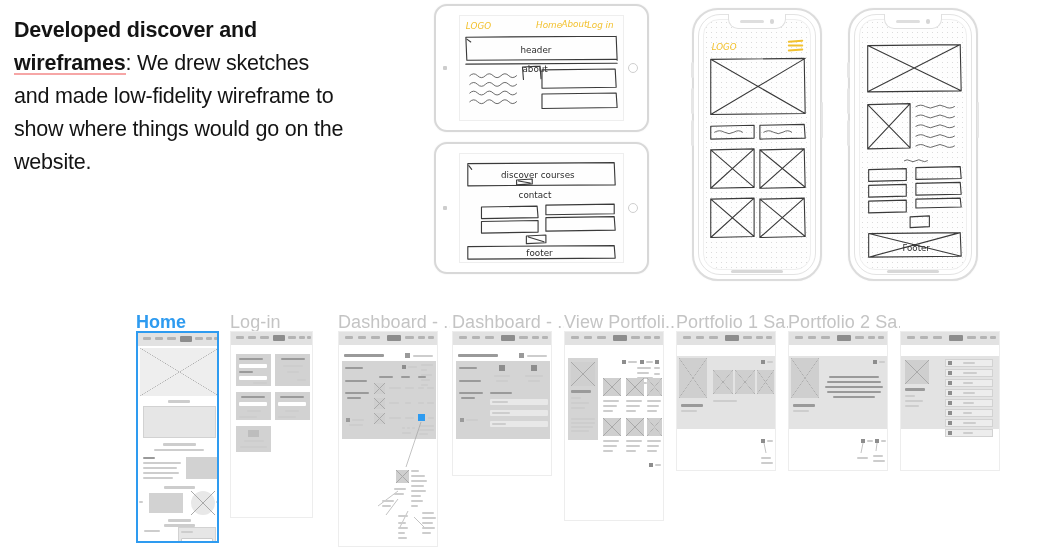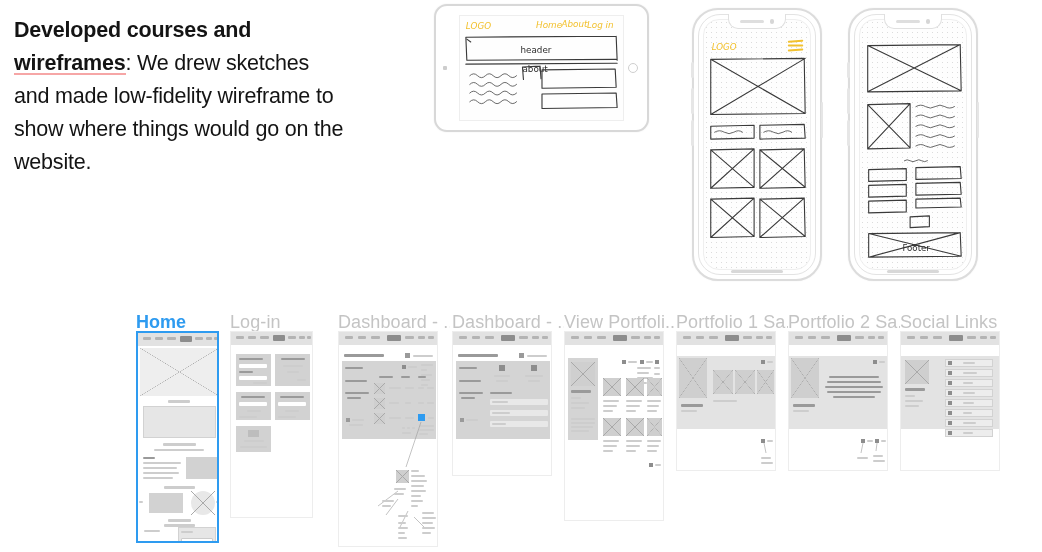--- a/index.html
+++ b/index.html
@@ -133,21 +133,21 @@
   .ln.d { background:#9a9a9a; }
   .blk { position:absolute; background:#d2d2d2; }
   .blkl { position:absolute; background:#e6e6e6; border:1px solid #d2d2d2; }
   .sidebar-g { position:absolute; background:#d4d4d4; }
   .note-blue { position:absolute; background:#2e9bf0; }
 </style>
 </head>
 <body>
 
 <div id="desc-block">
-  <span class="bold">Developed courses and </span><span class="uline">wireframes</span><span>: We drew sketches and made low-fidelity wireframe to show where things would go on the website.</span>
+  <span class="bold">Developed discover and </span><span class="uline">wireframes</span><span>: We drew sketches and made low-fidelity wireframe to show where things would go on the website.</span>
 </div>
 
 <div id="sketch-area">
 
   <div class="tablet" style="left:14px; top:4px; width:215px; height:128px;">
     <div class="camdot"></div>
     <div class="cam"></div>
     <div class="screen">
       <svg width="100%" height="100%" viewBox="0 0 167 108" preserveAspectRatio="none">
         <text class="hand hand-y" x="6" y="14" font-size="11" font-style="italic">LOGO</text>
@@ -163,20 +163,40 @@
         <path class="ink-thin" d="M10,62 q4,-4 8,0 q4,4 8,0 q4,-4 8,0 q4,4 8,0 q4,-4 8,0 q4,4 8,0"></path>
         <path class="ink-thin" d="M10,71 q4,-4 8,0 q4,4 8,0 q4,-4 8,0 q4,4 8,0 q4,-4 8,0 q4,4 8,0"></path>
         <path class="ink-thin" d="M10,80 q4,-4 8,0 q4,4 8,0 q4,-4 8,0 q4,4 8,0 q4,-4 8,0 q4,4 8,0"></path>
         <path class="ink-thin" d="M10,89 q4,-4 8,0 q4,4 8,0 q4,-4 8,0 q4,4 8,0 q4,-4 8,0 q4,4 8,0"></path>
         <path class="ink" d="M84,56 L159,55 L160,74 L84,75 Z"></path>
         <path class="ink" d="M84,81 L160,80 L161,95 L84,96 Z"></path>
       </svg>
     </div>
   </div>
 
+  <div class="tablet" style="left:14px; top:142px; width:215px; height:132px;">
+    <div class="camdot"></div>
+    <div class="cam"></div>
+    <div class="screen">
+      <svg width="100%" height="100%" viewBox="0 0 167 112" preserveAspectRatio="none">
+        <path class="ink" d="M8,10 L158,9 L159,32 L8,33 Z"></path>
+        <path class="ink" d="M9,12 L12,16"></path>
+        <text class="hand" x="42" y="25" font-size="10">discover courses</text>
+        <path class="ink" d="M58,27 L74,26 L74,31 L58,32 Z M60,28 L72,30"></path>
+        <text class="hand" x="60" y="46" font-size="9">contact</text>
+        <path class="ink" d="M22,55 L79,54 L80,66 L22,67 Z"></path>
+        <path class="ink" d="M22,70 L80,69 L80,81 L22,82 Z"></path>
+        <path class="ink" d="M88,53 L158,52 L158,62 L88,63 Z"></path>
+        <path class="ink" d="M88,66 L158,65 L159,79 L88,80 Z"></path>
+        <path class="ink" d="M68,85 L88,84 L88,92 L68,93 Z M70,86 L86,91"></path>
+        <path class="ink" d="M8,96 L158,95 L159,108 L8,109 Z"></path>
+        <text class="hand" x="68" y="106" font-size="10">footer</text>
+      </svg>
+    </div>
+  </div>
 
   <div class="phone" style="left:272px; top:8px; width:130px; height:273px;">
     <div class="btn-l" style="top:52px;height:16px;"></div>
     <div class="btn-l" style="top:78px;height:26px;"></div>
     <div class="btn-l" style="top:110px;height:26px;"></div>
     <div class="btn-r" style="top:92px;height:36px;"></div>
     <div class="inner"></div>
     <div class="notch">
       <span class="spk"></span>
       <span class="cam"></span>
@@ -572,21 +592,20 @@
       <span class="ln" style="left:84px;top:123px;width:10px;"></span>
       <span class="ln" style="left:84px;top:128px;width:12px;"></span>
     </div>
     <svg style="position:absolute;left:0;top:31px;width:112px;height:145px;pointer-events:none;">
       <path d="M75,112 L73,122" stroke="#9a9a9a" stroke-width="0.6" fill="none"></path>
       <path d="M89,112 L88,120" stroke="#9a9a9a" stroke-width="0.6" fill="none"></path>
     </svg>
   </div>
 
   <div class="pane" style="left:900px; width:112px;">
-    <div class="ptitle" style="position:absolute;left:0px;top:12px;width:112px;">Social Links</div>
     <div class="thumb" style="left:0px; top:31px; width:100px; height:140px;">
       <div class="navbar">
         <span class="nav-i" style="left:6px;width:8px;"></span>
         <span class="nav-i" style="left:19px;width:8px;"></span>
         <span class="nav-i" style="left:32px;width:9px;"></span>
         <span class="nav-i act" style="left:48px;width:14px;"></span>
         <span class="nav-i" style="left:66px;width:9px;"></span>
         <span class="nav-i" style="left:79px;width:7px;"></span>
         <span class="nav-i" style="left:89px;width:6px;"></span>
       </div>

